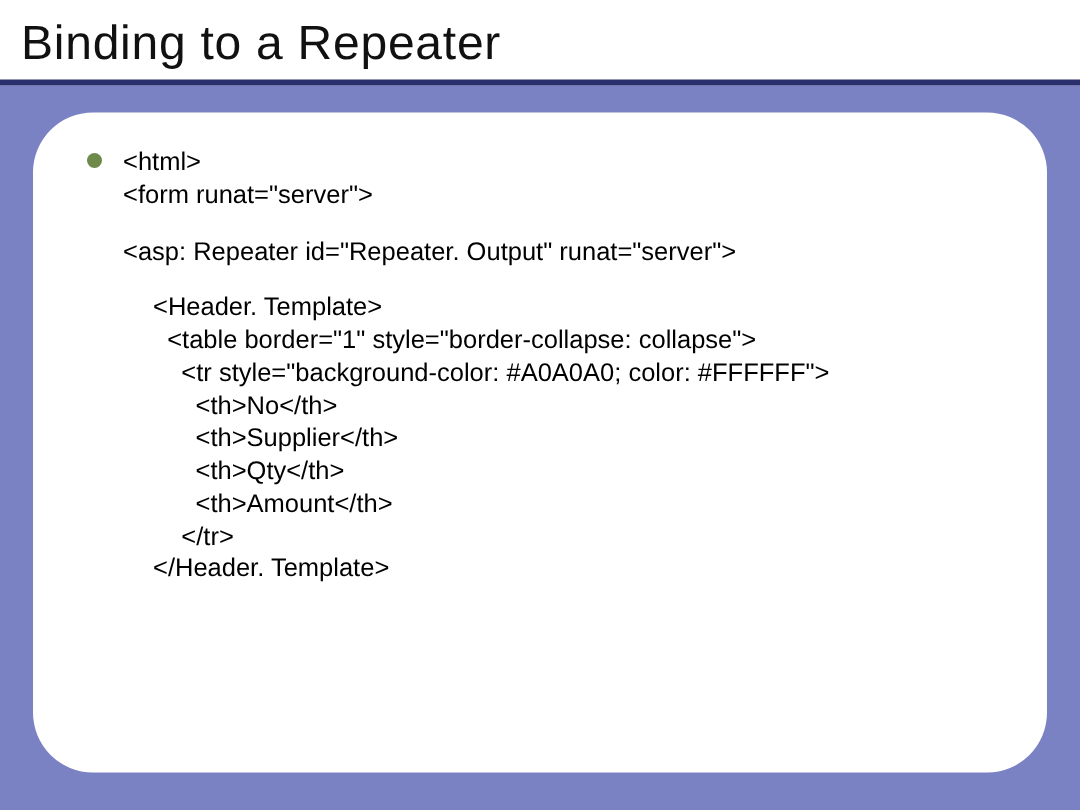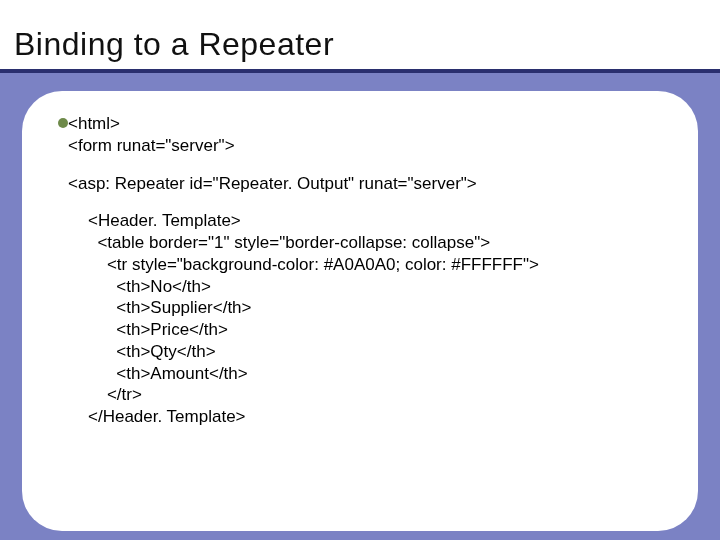--- a/index.html
+++ b/index.html
@@ -5,39 +5,40 @@
     * { margin: 0; padding: 0; box-sizing: border-box; }
     body {
       width: 720px;
       height: 540px;
       background: #7b82c4;
       font-family: Arial, sans-serif;
       overflow: hidden;
     }
     .title-bar {
       background: #ffffff;
-      padding: 26px 14px 6px 14px;
+      padding: 10px 14px 6px 14px;
       border-bottom: 4px solid #2a2f6e;
     }
     .title-bar h1 {
       font-size: 32px;
       font-weight: normal;
       color: #111;
       letter-spacing: 0.5px;
     }
     .content-panel {
       background: #ffffff;
       margin: 18px 22px 18px 22px;
       border-radius: 40px;
       padding: 22px 36px 40px 36px;
       height: 440px;
     }
     .bullet-row {
       display: flex;
       align-items: flex-start;
+      gap: 14px;
     }
     .bullet-dot {
       width: 10px;
       height: 10px;
       background: #6e8a4a;
       border-radius: 50%;
       margin-top: 5px;
       flex-shrink: 0;
     }
     .code-block {
@@ -64,20 +65,19 @@
       <div class="code-block">&lt;html&gt;</div>
       <div class="code-block">&lt;form runat="server"&gt;</div>
       <div class="spacer"></div>
       <div class="code-block">&lt;asp: Repeater id="Repeater. Output" runat="server"&gt;</div>
       <div class="spacer"></div>
       <div class="code-block indent-1">&lt;Header. Template&gt;</div>
       <div class="code-block indent-1">  &lt;table border="1" style="border-collapse: collapse"&gt;</div>
       <div class="code-block indent-1">    &lt;tr style="background-color: #A0A0A0; color: #FFFFFF"&gt;</div>
       <div class="code-block indent-1">      &lt;th&gt;No&lt;/th&gt;</div>
       <div class="code-block indent-1">      &lt;th&gt;Supplier&lt;/th&gt;</div>
-      <div class="code-block indent-1">      &lt;th&gt;Price&lt;/th&gt;</div>
       <div class="code-block indent-1">      &lt;th&gt;Qty&lt;/th&gt;</div>
       <div class="code-block indent-1">      &lt;th&gt;Amount&lt;/th&gt;</div>
       <div class="code-block indent-1">    &lt;/tr&gt;</div>
       <div class="code-block indent-1">&lt;/Header. Template&gt;</div>
     </div>
   </div>
 </div>
 
 </body></html>

